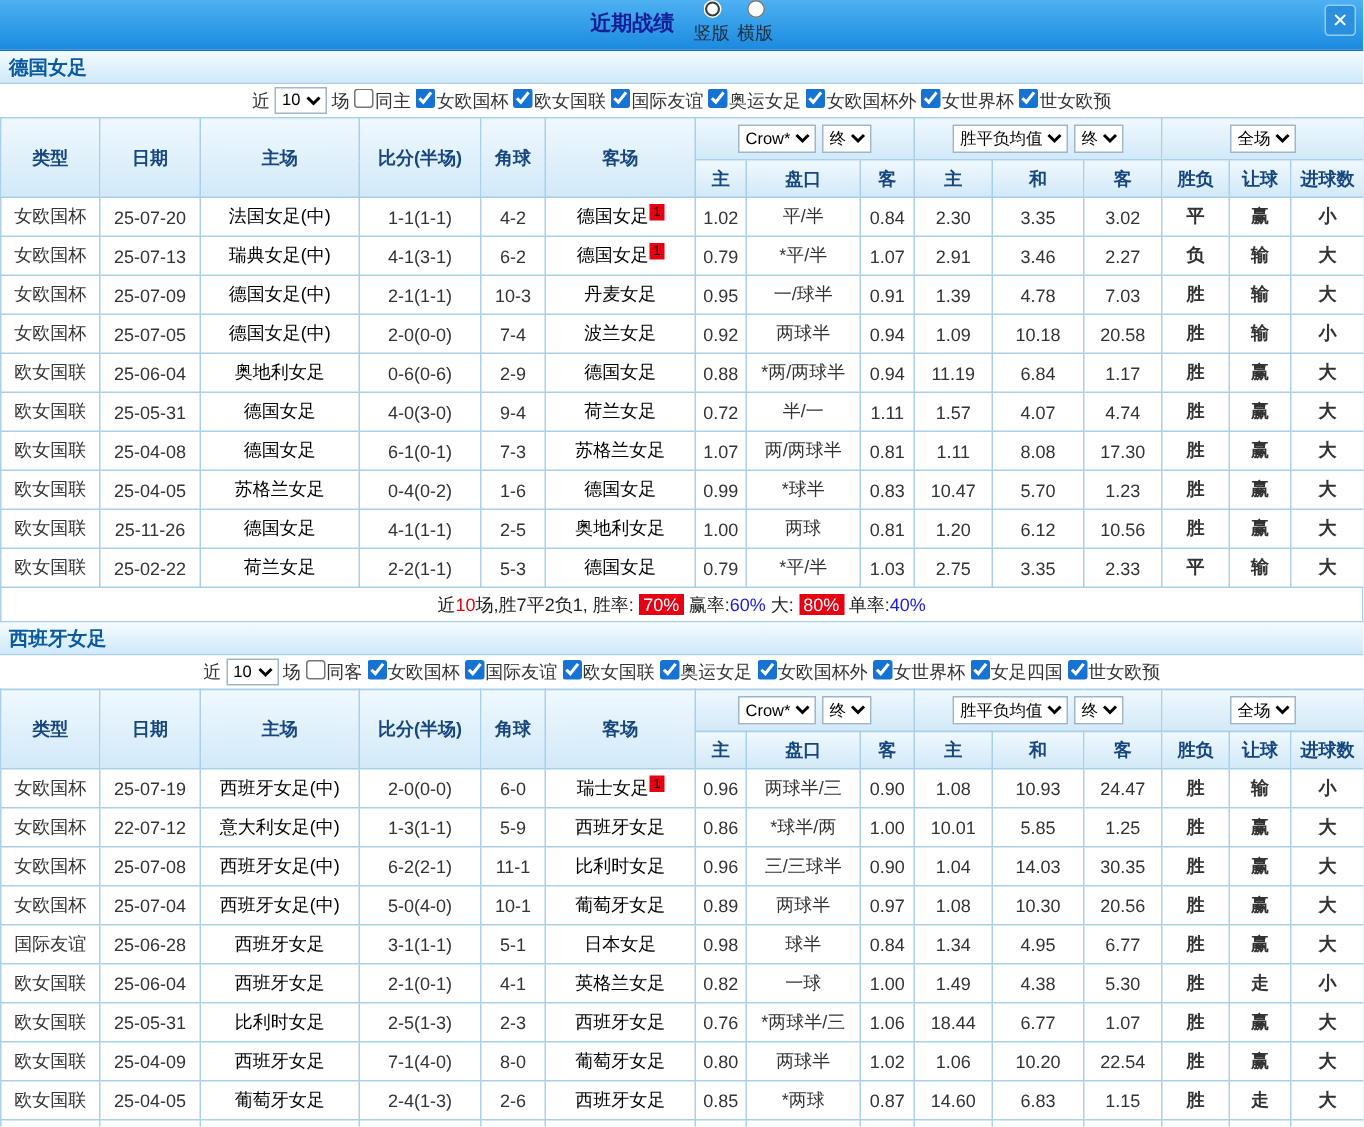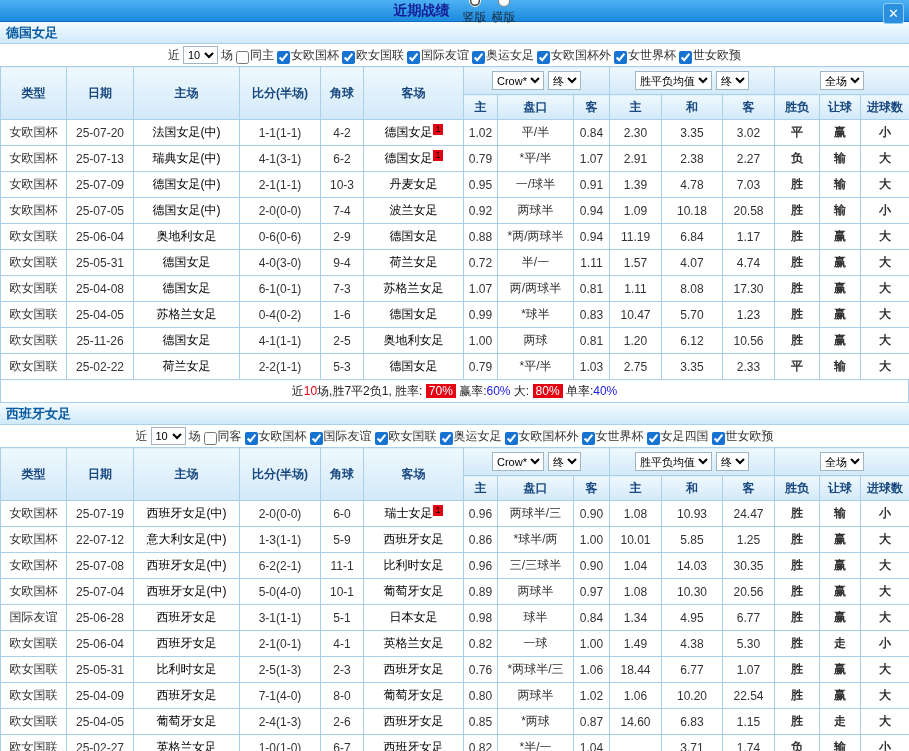--- a/index.html
+++ b/index.html
@@ -1,33 +1,33 @@
 <!DOCTYPE html>
 <html><head>
 <meta charset="utf-8">
 <style>
   * { margin:0; padding:0; box-sizing:border-box; }
   html,body { width:909px; height:751px; overflow:hidden; background:#fff;
     font-family:"Liberation Sans","DejaVu Sans",sans-serif; }
-  .titlebar { height:22px; background:linear-gradient(#4db1f2,#1b8adf);
-    border-bottom:1px solid #0f6ec0; display:flex; align-items:center; position:relative; }
+  .titlebar { height:34px; background:linear-gradient(#4db1f2,#1b8adf);
+    border-bottom:1px solid #0f6ec0; display:flex; align-items:flex-start; position:relative; }
   .titlebar-center { flex:1; display:flex; justify-content:center; align-items:center; gap:5px; }
   .page-title { color:#141e96; font-weight:bold; font-size:14px; margin-right:8px; }
   .layout-radio { display:inline-flex; align-items:center; gap:2px; font-size:12px; color:#1d2b3a; cursor:pointer;flex-direction:column; }
   .layout-radio input { width:12px; height:12px; accent-color:#ffffff; cursor:pointer; }
   .close-btn { position:absolute; right:5px; top:3px; width:21px; height:21px;
     background:#2b8fdf; border:1px solid #92cdf6; border-radius:3px; color:#fff;
     font-weight:bold; font-size:13px; text-align:center; line-height:19px; cursor:pointer; }
   .section-header { height:22px; line-height:22px; padding-left:6px;
     background:linear-gradient(#f4fbff,#cfe9fa); border-bottom:1px solid #aacfe9;
     color:#0a5aa0; font-weight:bold; font-size:13px; }
   .filter-row { height:22px; display:flex; align-items:center; justify-content:center;
     gap:3px; font-size:12px; color:#333; background:#fff; }
   .filter-row select { font-size:11px; height:18px; border:1px solid #9fb6c8; background:#fff; cursor:pointer; }
-  .cb { display:inline-flex; align-items:flex-end; gap:1px; cursor:pointer; white-space:nowrap; }
+  .cb { display:inline-flex; align-items:flex-start; gap:1px; cursor:pointer; white-space:nowrap; }
   .cb input { width:13px; height:13px; accent-color:#1673d2; cursor:pointer; }
   .league-checks { display:contents; }
   table.grid { width:909px; border-collapse:collapse; table-layout:fixed; }
   .grid th, .grid td { border:1px solid #aacfe9; text-align:center; overflow:hidden; white-space:nowrap; }
   .grid thead th { background:linear-gradient(#eff8fe,#d2e9f8); color:#17477e; font-weight:bold; font-size:12px; }
   .grid thead tr.h1 th { height:28px; }
   .grid thead tr.h2 th { height:25px; }
   .ddcell select { font-size:11px; height:19px; margin:0 2px; border:1px solid #9fb6c8; background:#fff; cursor:pointer; }
   .grid tbody td { height:26px; font-size:12px; color:#333; background:#fff; }
   td.lg { color:#fff; }
@@ -195,21 +195,21 @@
           <td class="lg cup">女欧国杯</td>
           <td class="date">25-07-13</td>
           <td class="team"><span>瑞典女足(中)</span></td>
           <td class="score">4-1(3-1)</td>
           <td class="cor">6-2</td>
           <td class="team"><span class="focus">德国女足</span><span class="rank">1</span></td>
           <td class="num">0.79</td>
           <td class="hcap">*平/半</td>
           <td class="num">1.07</td>
           <td class="num">2.91</td>
-          <td class="num">2.38</td>
+          <td class="num">3.46</td>
           <td class="num">2.27</td>
           <td class="res green">负</td>
           <td class="res green">输</td>
           <td class="res red">大</td>
         </tr>
 
         <tr>
           <td class="lg cup">女欧国杯</td>
           <td class="date">25-07-09</td>
           <td class="team"><span class="focus">德国女足(中)</span></td>

